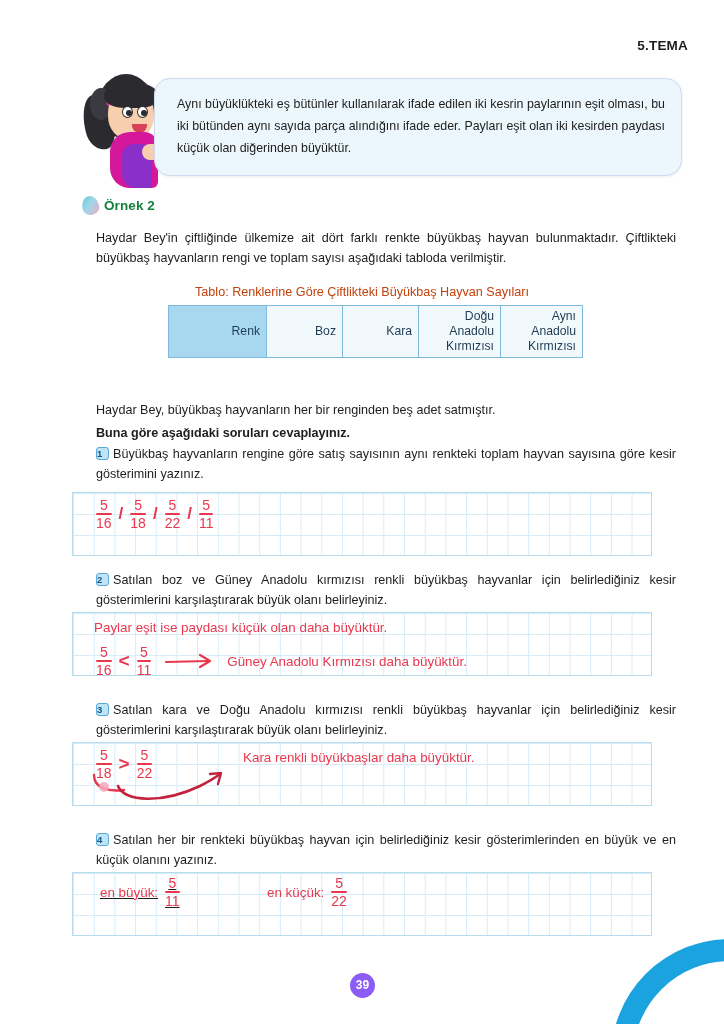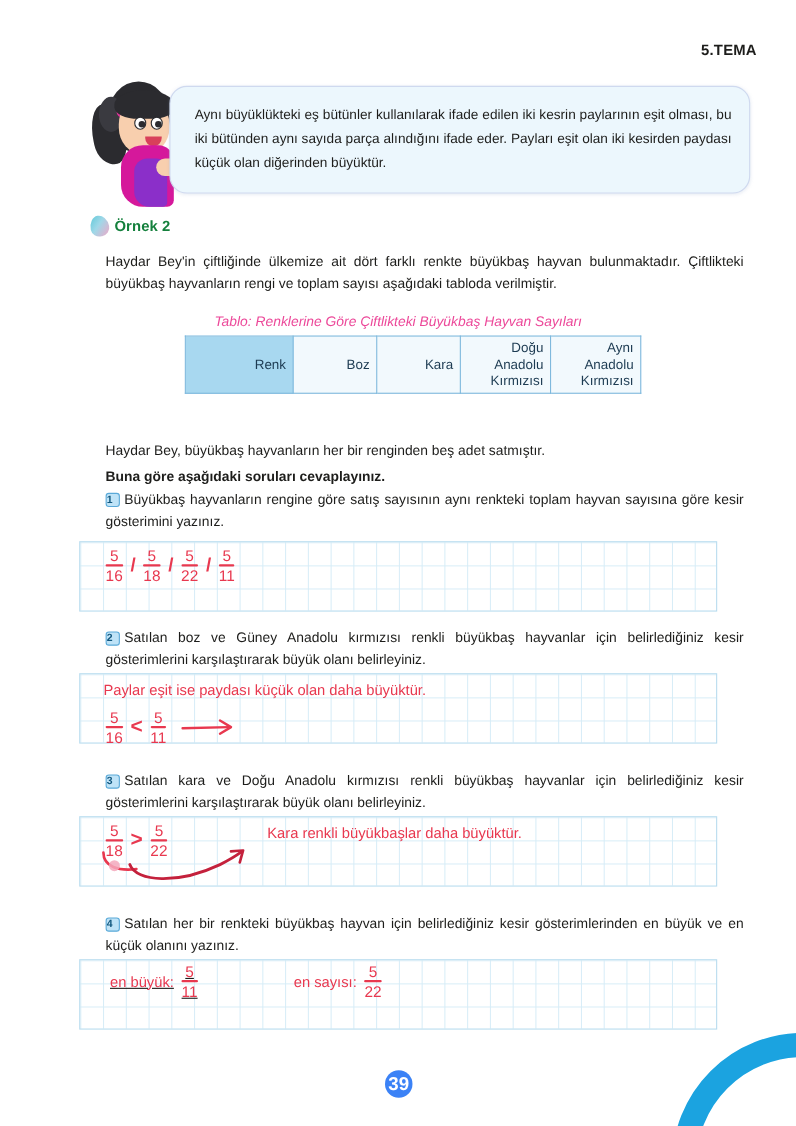--- a/index.html
+++ b/index.html
@@ -141,21 +141,21 @@
     text-align: justify;
     text-align-last: left;
     margin-left: 24px;
   }
   .para.nojust { text-align: center; }
   .bold { font-weight: bold; }
 
   
   .tbl-caption {
     position: absolute; left: 0; right: 0; top: 285px;
-    text-align: center; font-size: 12.6px; color: #ec4899; font-style: italic;
+    text-align: center; font-size: 12.6px; color: #c2410c;
   }
   table.data-tbl {
     position: absolute; left: 168px; top: 305px;
     border-collapse: collapse;
     font-size: 12.2px;
   }
   table.data-tbl td {
     border: 1px solid #7fb9dd;
     text-align: right;
     color: #1d3b52;
@@ -219,24 +219,24 @@
   .frow { position: absolute; display: flex; align-items: center; gap: 7px; }
   .slash { color: #e8384f; font-size: 17px; font-weight: bold; }
   .cmp { color: #e8384f; font-size: 19px; font-weight: bold; }
   .hwtext { color: #e8384f; font-size: 13.4px; white-space: nowrap; }
 
   
   .pagenum {
     position: absolute;
     left: 350px; top: 973px;
     width: 25px; height: 25px;
-    background: #3b82f6;
+    background: #8b5cf6;
     border-radius: 50%;
     color: #ffffff;
-    font-size: 17px;
+    font-size: 12px;
     font-weight: bold;
     line-height: 25px;
     text-align: center;
   }
   .corner-arc {
     position: absolute;
     right: -38px;
     bottom: -36px;
     width: 150px;
     height: 150px;
@@ -354,20 +354,21 @@
   <span class="cmp">&lt;</span>
   <span class="frac">
     <span class="num">5</span>
     <span class="bar"></span>
     <span class="den">11</span>
   </span>
   <svg width="56" height="20" style="margin-left:6px;">
     <path d="M2 11 L44 10" stroke="#e8384f" stroke-width="2.2" fill="none" stroke-linecap="round"></path>
     <path d="M36 4 L46 10 L36 16" stroke="#e8384f" stroke-width="2.2" fill="none" stroke-linecap="round" stroke-linejoin="round"></path>
   </svg>
+  <span class="hwtext">Güney Anadolu Kırmızısı daha büyüktür.</span>
 </div>
 
 <div class="para" style="top:700px;">
   <span class="qnum">3</span><span>Satılan kara ve Doğu Anadolu kırmızısı renkli büyükbaş hayvanlar için belirlediğiniz kesir gösterimlerini karşılaştırarak büyük olanı belirleyiniz.</span>
 </div>
 
 <div class="gridbox" style="top:742px; width:580px; height:64px;"></div>
 <div class="frow" style="left:96px; top:748px;">
   <span class="frac">
     <span class="num">5</span>
@@ -396,21 +397,21 @@
 <div class="gridbox" style="top:872px; width:580px; height:64px;"></div>
 <div class="frow" style="left:100px; top:876px;text-decoration:underline;">
   <span class="hwtext">en büyük:</span>
   <span class="frac">
     <span class="num">5</span>
     <span class="bar"></span>
     <span class="den">11</span>
   </span>
 </div>
 <div class="frow" style="left:267px; top:876px;">
-  <span class="hwtext">en sayısı:</span>
+  <span class="hwtext">en küçük:</span>
   <span class="frac">
     <span class="num">5</span>
     <span class="bar"></span>
     <span class="den">22</span>
   </span>
 </div>
 
 <div class="pagenum">39</div>
 
 <svg class="corner-arc" viewBox="0 0 150 150">

